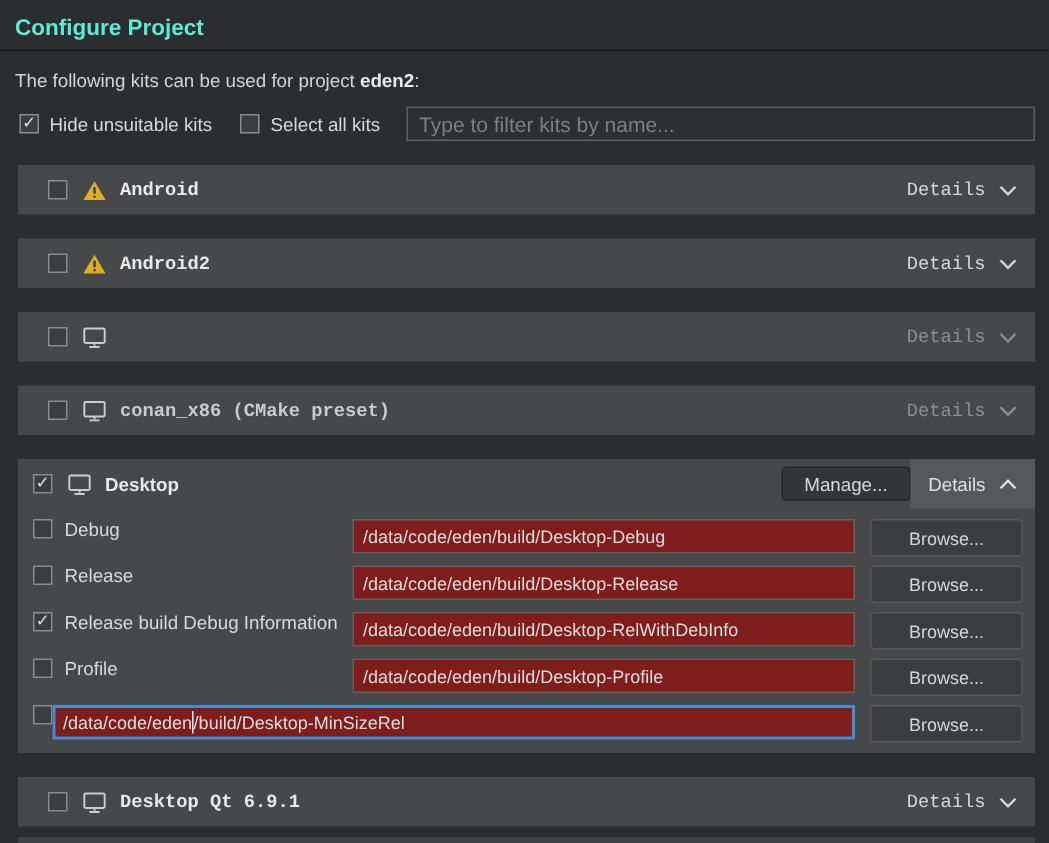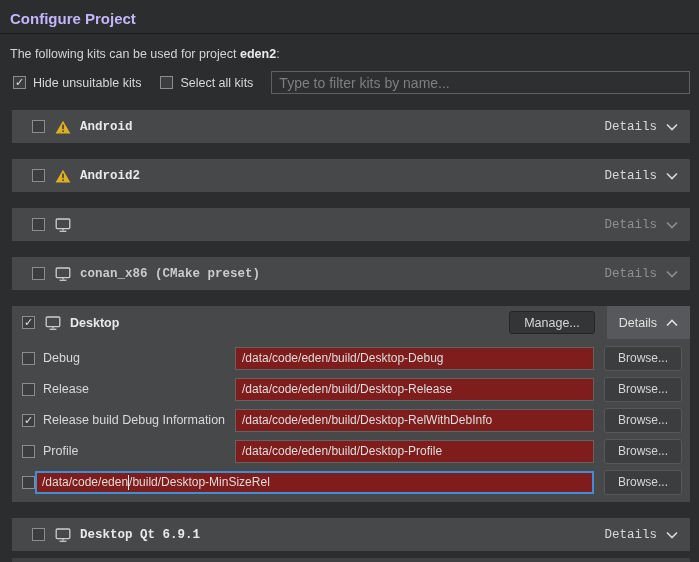--- a/index.html
+++ b/index.html
@@ -8,21 +8,21 @@
     background: #2b2d2e;
     font-family: "Liberation Sans", "DejaVu Sans", sans-serif;
     font-size: 12.5px;
     color: #d4d4d4;
     overflow: hidden;
   }
   .title {
     padding: 10px 10px 6px 10px;
     font-size: 15px;
     font-weight: bold;
-    color: #c4b5fd;
+    color: #5eead4;
   }
   .separator { height: 1px; background: #1b1b1b; }
   .intro { margin: 13px 10px 0 10px; color: #d4d4d4; }
   .intro b { color: #eaeaea; }
 
   .filter-row {
     display: flex;
     align-items: center;
     margin: 10px 9px 0 13px;
     height: 23px;
@@ -100,35 +100,33 @@
   .manage-btn {
     height: 23px;
     padding: 0 14px;
     background: #333537;
     border: 1px solid #232527;
     border-radius: 3px;
     color: #d8d8d8;
     font-family: "Liberation Sans", "DejaVu Sans", sans-serif;
     font-size: 12.5px;
     margin-left: auto;
-    margin-right: 12px;
   }
   .details-toggle {
     height: 100%;
     background: #56585b;
     display: flex;
     align-items: center;
     gap: 9px;
     padding: 0 12px 0 12px;
     color: #e0e0e0;
   }
 
   .config-row {
     display: flex;
-    align-items: center;
     height: 24px;
     margin: 7px 8px 0 10px;
   }
   .config-row:first-of-type { margin-top: 11px; }
   .config-label { margin-left: 8px; width: 192px; color: #d9d9d9; flex: none; }
   .path-input {
     flex: 1;
     height: 23px;
     background: #7f1d1d;
     border: 1px solid #606264;
@@ -142,21 +140,21 @@
   .path-input.focused {
     border: 2px solid #3f8fd6;
     display: flex;
     align-items: center;
     padding: 0 5px;
     white-space: pre;
     overflow: hidden;
   }
   .caret { width: 1px; height: 15px; background: #efefef; flex: none; }
   .browse-btn {
-    width: 78px;
+    width: 102px;
     height: 25px;
     margin-left: 10px;
     background: #3b3d3f;
     border: 1px solid #56585a;
     border-radius: 3px;
     color: #d6d6d6;
     font-family: "Liberation Sans", "DejaVu Sans", sans-serif;
     font-size: 12px;
     flex: none;
   }

